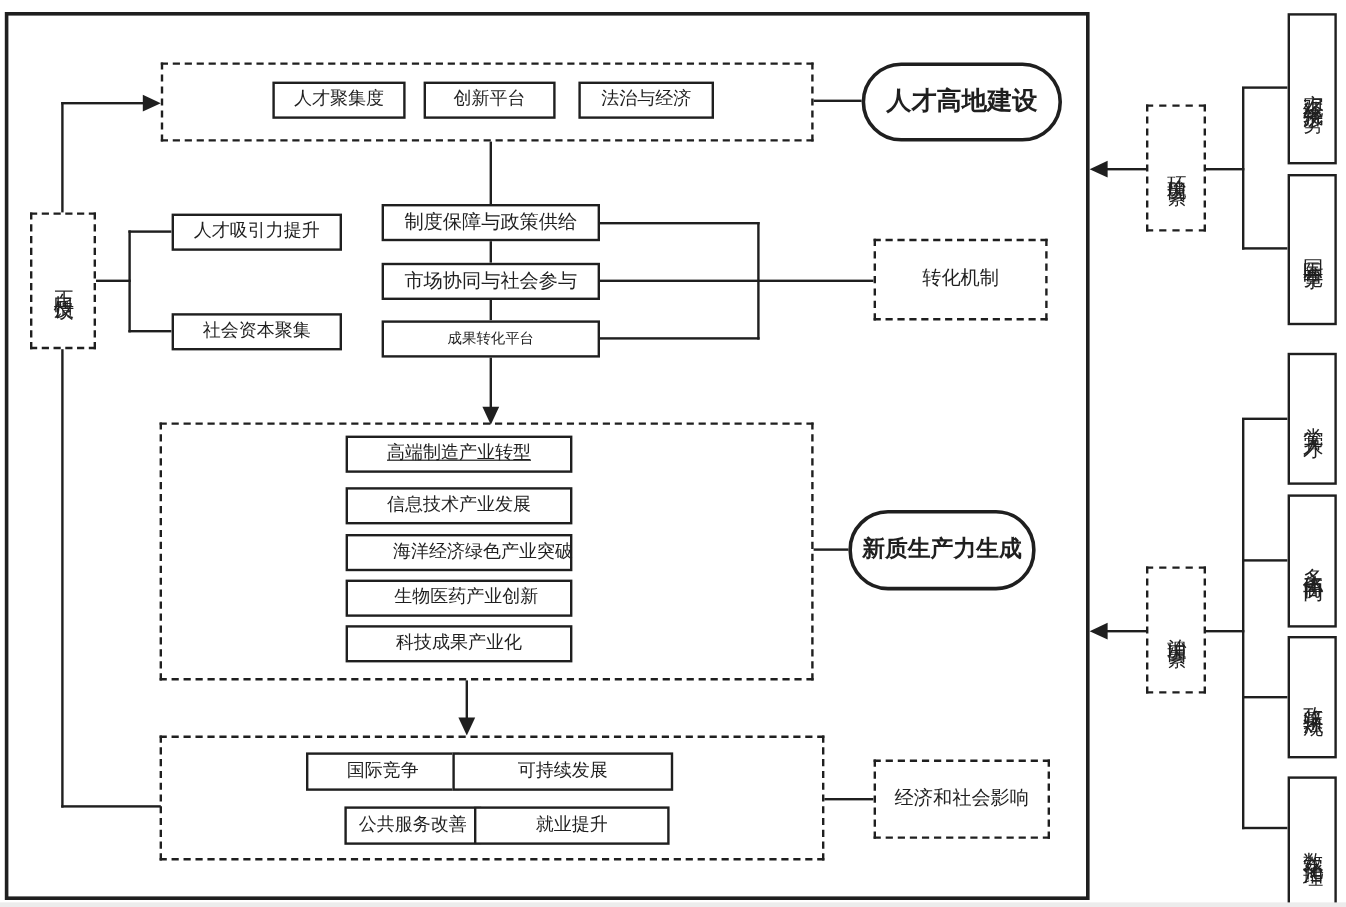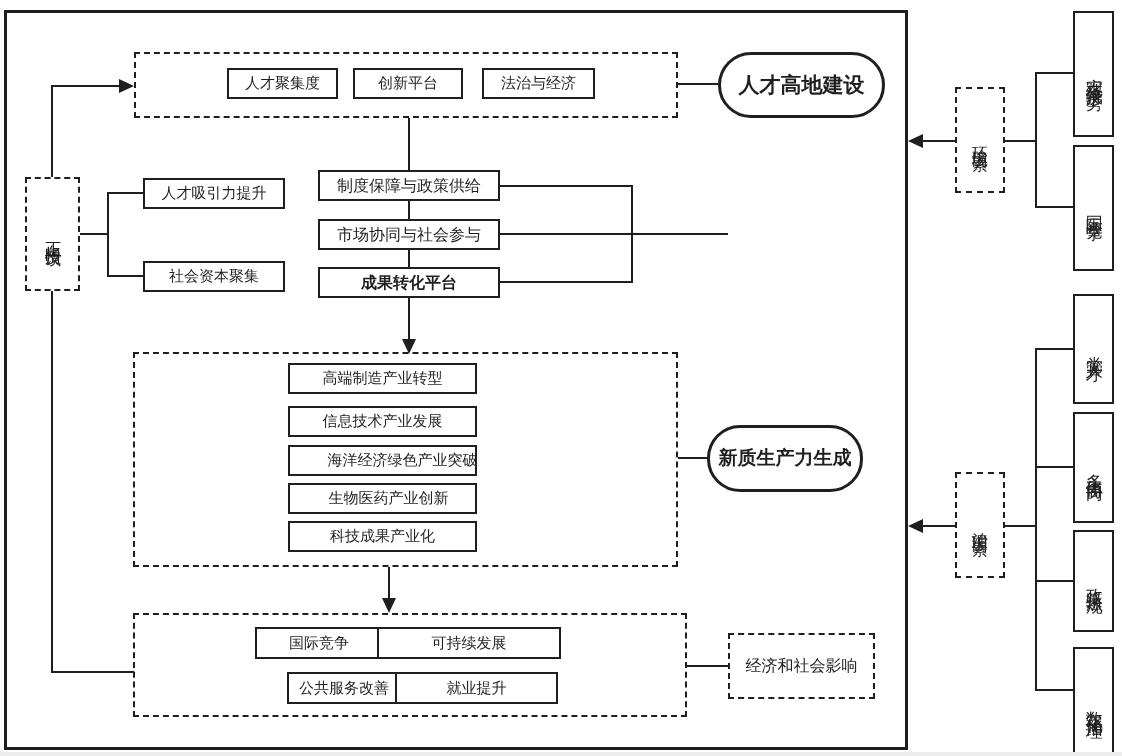--- a/index.html
+++ b/index.html
@@ -55,32 +55,33 @@
   <div class="h-line" style="left:107px;top:192px;width:36px;"></div>
   <div class="h-line" style="left:107px;top:275px;width:36px;"></div>
   <div class="node" style="left:143px;top:178px;width:142px;height:31px;">人才吸引力提升</div>
   <div class="node" style="left:143px;top:261px;width:142px;height:31px;">社会资本聚集</div>
 
   <div class="v-line" style="left:408px;top:118px;height:52px;"></div>
   <div class="node" style="left:318px;top:170px;width:182px;height:31px;font-size:16px;">制度保障与政策供给</div>
   <div class="v-line" style="left:408px;top:201px;height:18px;"></div>
   <div class="node" style="left:318px;top:219px;width:182px;height:31px;font-size:16px;">市场协同与社会参与</div>
   <div class="v-line" style="left:408px;top:250px;height:17px;"></div>
-  <div class="node" style="left:318px;top:267px;width:182px;height:31px;font-size:16px;font-weight:bold;">成果转化平台</div>
+  <div class="node" style="left:318px;top:267px;width:182px;height:31px;font-size:12px;">成果转化平台</div>
 
   <div class="h-line" style="left:500px;top:185px;width:133px;"></div>
   <div class="h-line" style="left:500px;top:281px;width:133px;"></div>
   <div class="v-line" style="left:631px;top:185px;height:98px;"></div>
   <div class="h-line" style="left:500px;top:233px;width:228px;"></div>
+  <div class="node dashed" style="left:728px;top:199px;width:145px;height:68px;font-size:16px;">转化机制</div>
 
   <div class="v-line" style="left:408px;top:298px;height:42px;"></div>
   <div class="arrow arrow-down" style="left:402px;top:339px;"></div>
 
   <div class="node container dashed" style="left:133px;top:352px;width:545px;height:215px;"></div>
-  <div class="node" style="left:288px;top:363px;width:189px;height:31px;">高端制造产业转型</div>
+  <div class="node" style="left:288px;top:363px;width:189px;height:31px;text-decoration:underline;">高端制造产业转型</div>
   <div class="node" style="left:288px;top:406px;width:189px;height:31px;">信息技术产业发展</div>
   <div class="node" style="left:288px;top:445px;width:189px;height:31px;padding-left:40px;">海洋经济绿色产业突破</div>
   <div class="node" style="left:288px;top:483px;width:189px;height:31px;padding-left:12px;">生物医药产业创新</div>
   <div class="node" style="left:288px;top:521px;width:189px;height:31px;">科技成果产业化</div>
 
   <div class="h-line" style="left:678px;top:457px;width:29px;"></div>
   <div class="node rounded" style="left:707px;top:425px;width:156px;height:67px;font-size:19px;">新质生产力生成</div>
 
   <div class="v-line" style="left:388px;top:567px;height:32px;"></div>
   <div class="arrow arrow-down" style="left:382px;top:598px;"></div>

